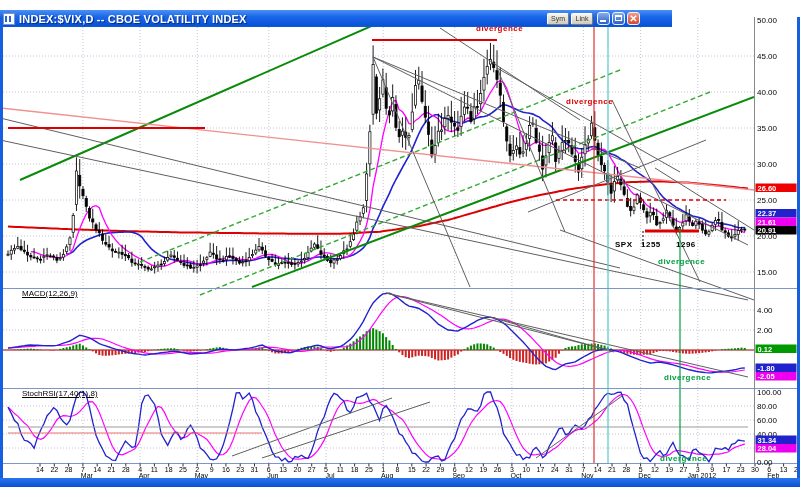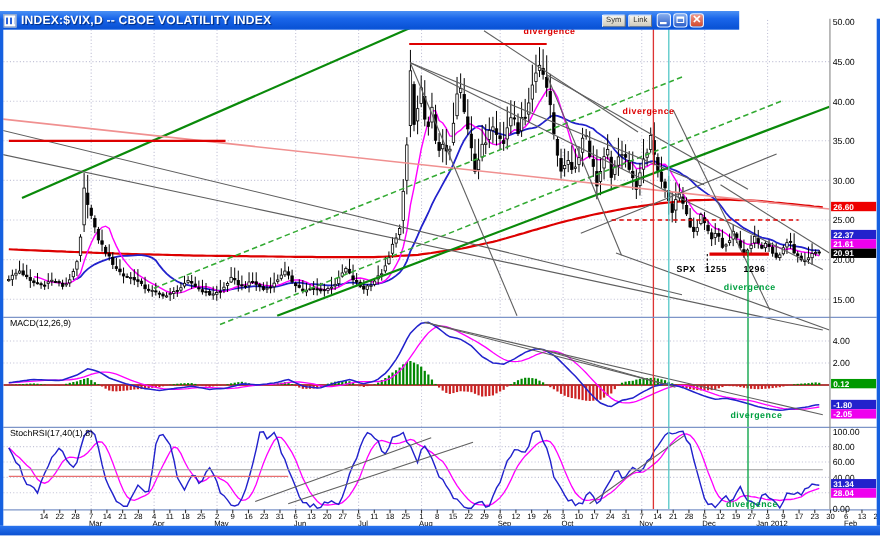--- a/index.html
+++ b/index.html
@@ -23,21 +23,21 @@
     background:linear-gradient(#f7f5ef,#cfcabb);border:1px solid;border-color:#fff #7d7a6e #7d7a6e #fff;
     border-radius:2px;line-height:10px;}
   .xp{width:13px;height:13px;margin-left:2px;border-radius:3px;border:1px solid #eaf2ff;
     background:linear-gradient(#86acec,#2e5fc8);position:relative;color:#fff;}
   .xp.close{background:linear-gradient(#f49a8a,#d2492c);}
   .xp.close span{position:absolute;left:0;top:-1px;width:11px;text-align:center;
     font-size:10px;font-weight:bold;line-height:13px;color:#fff;}
   .minglyph{position:absolute;left:2px;bottom:2px;width:6px;height:2px;background:#fff;}
   .maxglyph{position:absolute;left:2px;top:2px;width:7px;height:6px;box-sizing:border-box;
     border:1px solid #fff;border-top:2px solid #fff;}
-  .plabel{position:absolute;left:9px;font-size:8px;color:#000;z-index:5;}
+  .plabel{position:absolute;left:22px;font-size:8px;color:#000;z-index:5;text-decoration:underline;}
   .bleft,.bright{position:absolute;top:17px;width:3px;height:461px;background:#1560e0;}
   .bleft{left:0;} .bright{right:0;}
   .bbottom{position:absolute;left:0;top:478px;width:800px;height:9px;
     background:linear-gradient(180deg,#2a74ee,#0a4fd0);}
 </style>
 </head>
 <body>
 
 <div class="win">
   <svg id="chart" width="800" height="487" viewBox="0 0 800 487">

